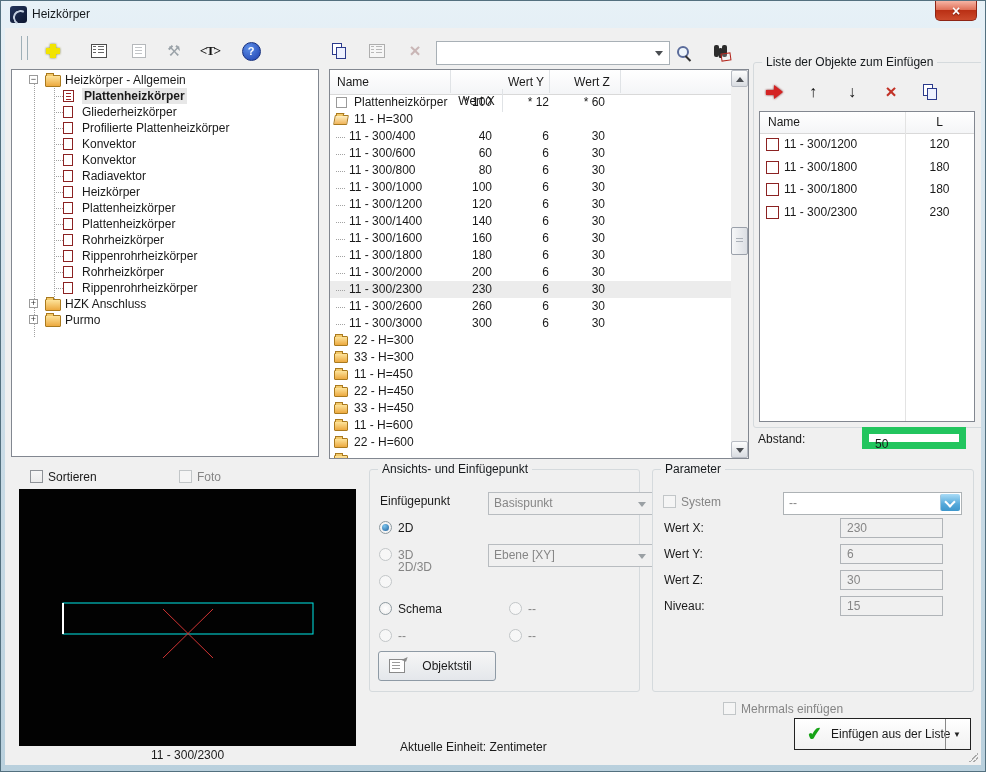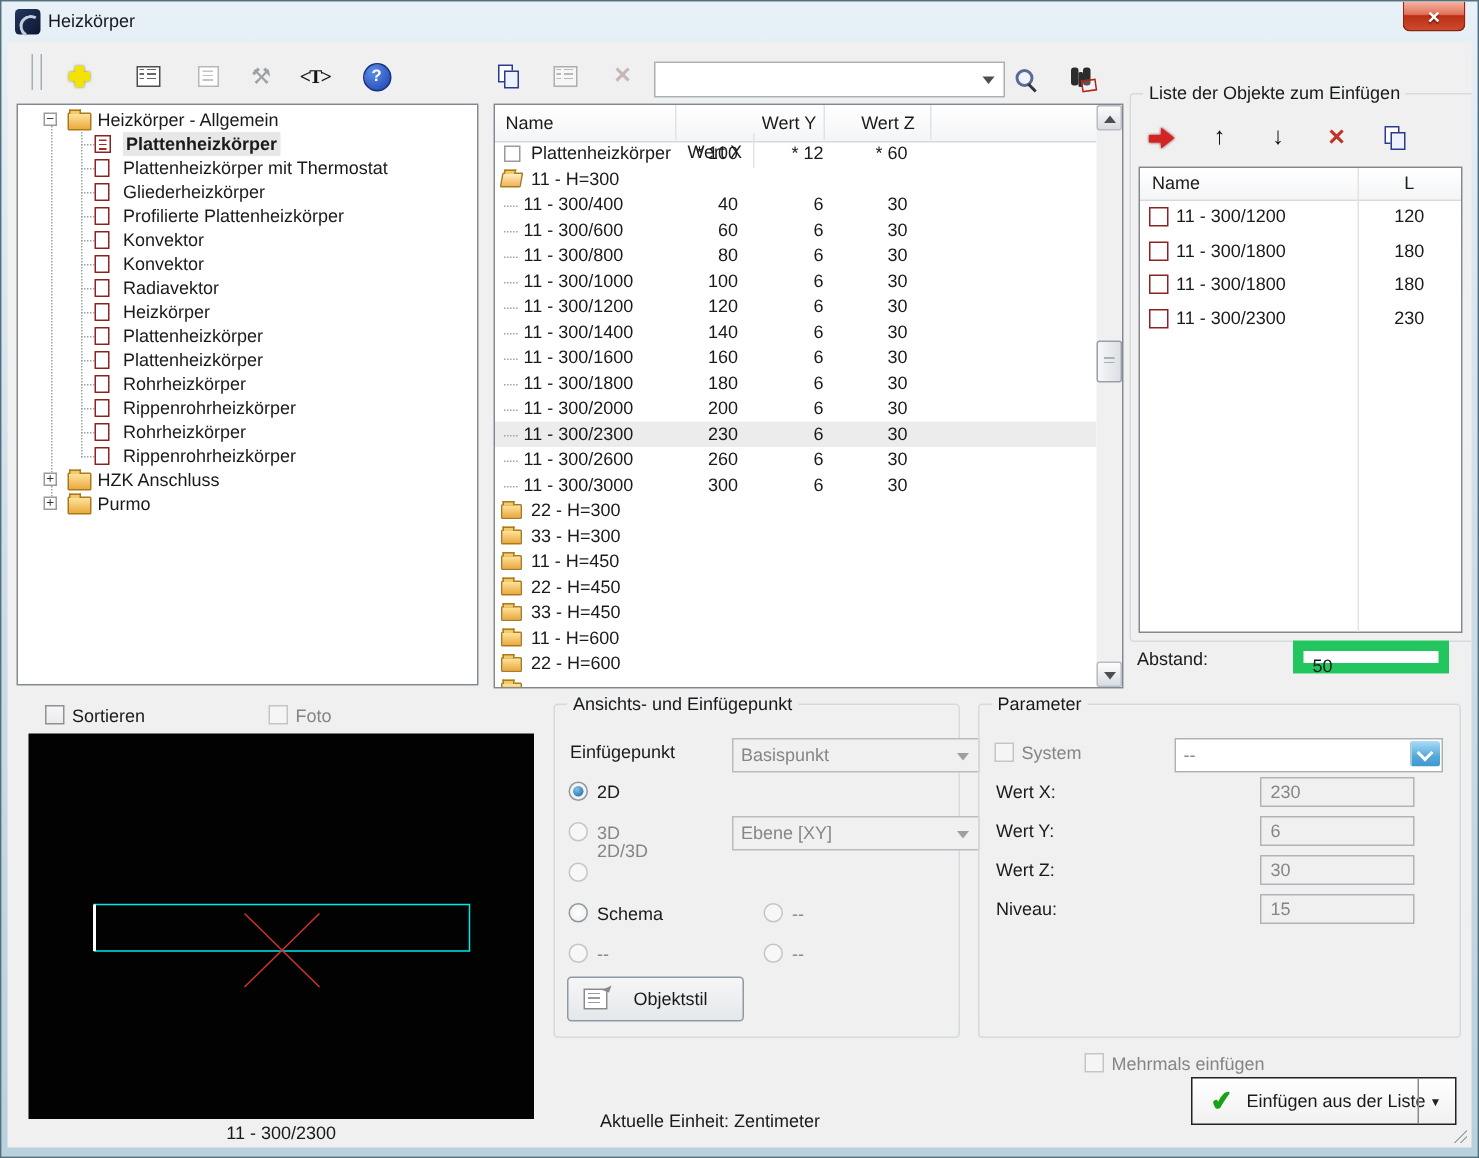--- a/index.html
+++ b/index.html
@@ -255,24 +255,20 @@
         <span class="folder"></span>
         <span class="tlabel">Heizkörper - Allgemein</span>
       </div>
       <div>
 
           <div class="tree-row lvl1">
             <span class="ticon" data-icon="doc"></span>
             <span class="tlabel bold">Plattenheizkörper</span>
           </div>
 
-          <div class="tree-row lvl1">
-            <span class="ticon" data-icon="rect"></span>
-            <span class="tlabel">Plattenheizkörper mit Thermostat</span>
-          </div>
 
           <div class="tree-row lvl1">
             <span class="ticon" data-icon="rect"></span>
             <span class="tlabel">Gliederheizkörper</span>
           </div>
 
           <div class="tree-row lvl1">
             <span class="ticon" data-icon="rect"></span>
             <span class="tlabel">Profilierte Plattenheizkörper</span>
           </div>

